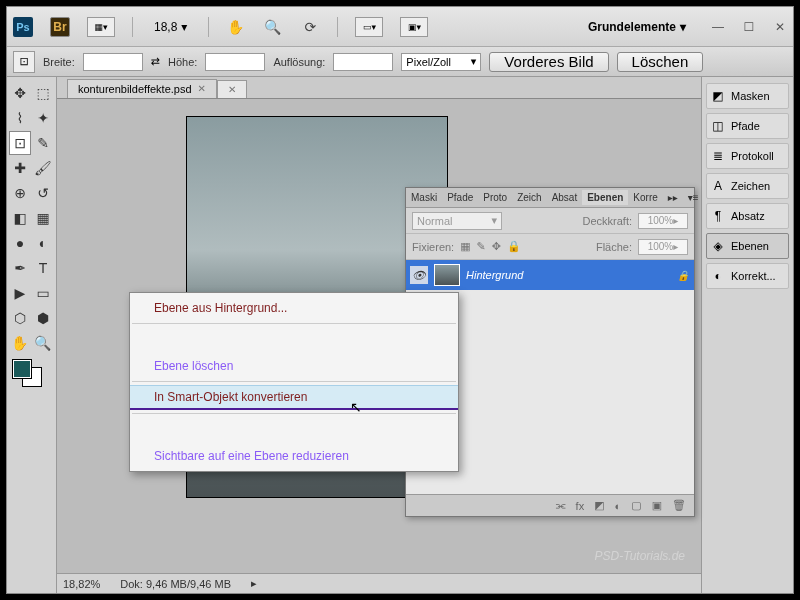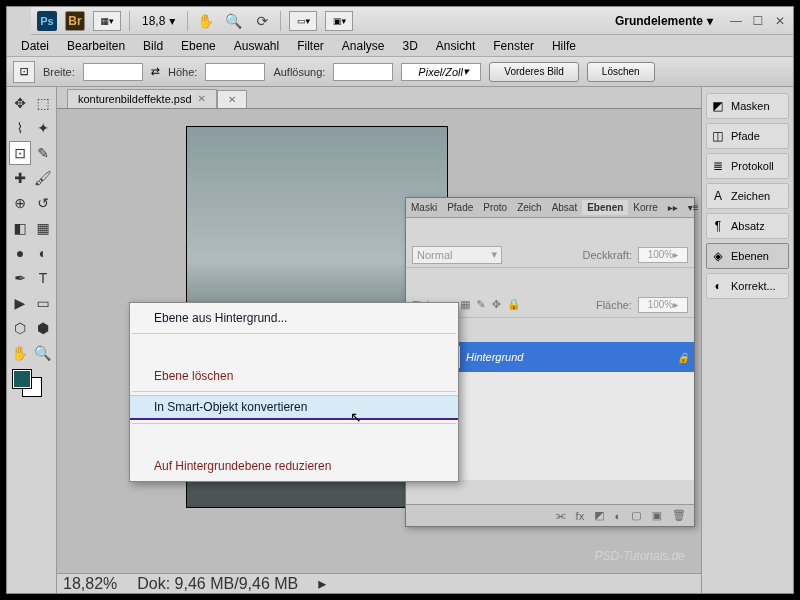--- a/index.html
+++ b/index.html
@@ -1,72 +1,72 @@
 <!DOCTYPE html>
 <html><head>
 <meta charset="utf-8">
 <style>
 * { box-sizing: border-box; margin: 0; padding: 0; font-family: "Segoe UI", Tahoma, sans-serif; }
 body { background: #000; width: 800px; height: 600px; overflow: hidden; position: relative; }
 .app { position: absolute; top: 6px; left: 6px; right: 6px; bottom: 6px; background: #d3d3d3; display: flex; flex-direction: column; border: 1px solid #888; }
-.titlebar { height: 28px; background: linear-gradient(#e6e6e6,#d4d4d4); display: flex; align-items: center; padding: 0 6px; gap: 8px; border-bottom: 1px solid #aaa; margin-left: 24px; }
+.titlebar { height: 40px; background: linear-gradient(#e6e6e6,#d4d4d4); display: flex; align-items: center; padding: 0 6px; gap: 17px; border-bottom: 1px solid #aaa; }
 .ps-logo { width: 20px; height: 20px; background: #0a3b5c; color: #75c5f0; font-weight: bold; font-size: 11px; display: flex; align-items: center; justify-content: center; border-radius: 2px; }
 .br-logo { width: 20px; height: 20px; background: #3a2a0a; color: #e0b050; font-weight: bold; font-size: 12px; display: flex; align-items: center; justify-content: center; border-radius: 2px; border: 1px solid #888; }
 .tb-drop { width: 28px; height: 20px; border: 1px solid #999; background: #eee; display: flex; align-items: center; justify-content: center; font-size: 9px; }
 .tb-sep { width: 1px; height: 20px; background: #aaa; }
 .tb-zoom { font-size: 12px; padding: 0 4px; display: flex; gap: 4px; }
 .tb-icon { width: 20px; height: 20px; display: flex; align-items: center; justify-content: center; font-size: 14px; color: #444; }
 .spacer { flex: 1; }
 .workspace-sel { font-size: 12px; font-weight: bold; display: flex; align-items: center; gap: 4px; padding: 0 8px; }
 .win-btn { width: 14px; height: 14px; font-size: 12px; color: #555; display: flex; align-items: center; justify-content: center; }
 .menubar { height: 22px; background: #d3d3d3; display: flex; align-items: center; padding: 0 6px; gap: 2px; font-size: 12px; border-bottom: 1px solid #aaa; }
 .menu-item { padding: 2px 8px; }
 .optbar { height: 30px; background: linear-gradient(#e0e0e0,#cacaca); display: flex; align-items: center; padding: 0 6px; gap: 8px; font-size: 11px; border-bottom: 1px solid #999; }
 .opt-ic { width: 22px; height: 22px; border: 1px solid #999; background: #eee; display: flex; align-items: center; justify-content: center; }
 .opt-label { color: #333; }
 .opt-input { width: 60px; height: 18px; border: 1px solid #999; background: #fff; font-size: 11px; padding: 0 2px; }
-.opt-select { width: 80px; height: 18px; border: 1px solid #999; background: #fff; font-size: 11px; display: flex; align-items: center; justify-content: space-between; padding: 0 16px; font-style: italic; }
-.opt-btn { height: 20px; padding: 0 14px; border: 1px solid #888; background: linear-gradient(#f5f5f5,#ddd); font-size: 10px; border-radius: 3px; }
+.opt-select { width: 80px; height: 18px; border: 1px solid #999; background: #fff; font-size: 11px; display: flex; align-items: center; justify-content: space-between; padding: 0 4px; }
+.opt-btn { height: 20px; padding: 0 14px; border: 1px solid #888; background: linear-gradient(#f5f5f5,#ddd); font-size: 15px; border-radius: 3px; }
 .workzone { flex: 1; display: flex; overflow: hidden; position: relative; }
 .toolbox { width: 50px; background: #d3d3d3; border-right: 1px solid #999; display: grid; grid-template-columns: 1fr 1fr; grid-auto-rows: 24px; gap: 1px; padding: 4px 2px; align-content: start; }
 .tool { display: flex; align-items: center; justify-content: center; font-size: 14px; color: #333; border: 1px solid transparent; }
 .tool.sel { background: #fff; border: 1px solid #888; }
 .swatch { grid-column: 1/3; height: 30px; position: relative; margin-top: 4px; }
 .sw-fg { position: absolute; width: 18px; height: 18px; background: #1a5a5a; border: 1px solid #fff; outline: 1px solid #000; left: 4px; top: 0; }
 .sw-bg { position: absolute; width: 18px; height: 18px; background: #fff; border: 1px solid #fff; outline: 1px solid #000; left: 14px; top: 8px; }
 .canvas-area { flex: 1; display: flex; flex-direction: column; background: #bcbcbc; }
 .doc-tabs { height: 22px; background: #cacaca; display: flex; align-items: end; padding: 0 10px; gap: 0; font-size: 11px; border-bottom: 1px solid #888; }
 .doc-tab { padding: 3px 10px; background: #d8d8d8; border: 1px solid #999; border-bottom: none; display: flex; gap: 6px; align-items: flex-start; max-width: 400px; white-space: nowrap; }
 .doc-tab.active { background: #e8e8e8; }
 .doc-close { font-size: 10px; color: #777; }
 .canvas-wrap { flex: 1; position: relative; overflow: hidden; background: #bcbcbc; }
 .canvas-img { position: absolute; left: 130px; top: 18px; width: 260px; height: 380px; background: linear-gradient(#8a9ca0 0%, #b0bcbe 35%, #6a7a7c 55%, #4a5254 100%); box-shadow: 0 0 0 1px #000; }
 .canvas-img::after { content:""; position:absolute; bottom: 60px; left: 120px; width: 60px; height: 60px; border: 3px solid #1a1a1a; border-radius: 50%; }
-.statusbar { height: 20px; background: #d3d3d3; border-top: 1px solid #999; display: flex; align-items: center; font-size: 16px; padding: 0 6px; gap: 20px; color: #333; }
+.statusbar { height: 20px; background: #d3d3d3; border-top: 1px solid #999; display: flex; align-items: center; font-size: 11px; padding: 0 6px; gap: 20px; color: #333; }
 .right-dock { width: 92px; background: #d3d3d3; border-left: 1px solid #999; padding: 6px 4px; display: flex; flex-direction: column; gap: 4px; }
 .dock-item { height: 26px; display: flex; align-items: center; gap: 6px; padding: 0 4px; font-size: 11px; border: 1px solid #bbb; background: #dedede; border-radius: 2px; }
 .dock-item.active { background: #cfcfcf; border-color: #888; }
 .dock-ic { width: 14px; font-size: 12px; text-align: center; }
-.layers-panel { position: absolute; left: 398px; top: 110px; width: 290px; height: 330px; background: #d6d6d6; border: 1px solid #777; box-shadow: 2px 2px 6px rgba(0,0,0,0.3); display: flex; flex-direction: column; font-size: 11px; z-index: 5; gap: 24px; }
+.layers-panel { position: absolute; left: 398px; top: 110px; width: 290px; height: 330px; background: #d6d6d6; border: 1px solid #777; box-shadow: 2px 2px 6px rgba(0,0,0,0.3); display: flex; flex-direction: column; font-size: 11px; z-index: 5; }
 .lp-tabs { height: 20px; background: #c5c5c5; display: flex; align-items: center; border-bottom: 1px solid #999; }
 .lp-tab { padding: 2px 5px; font-size: 10px; color: #333; }
 .lp-tab.active { background: #d6d6d6; font-weight: bold; }
 .lp-row { height: 26px; display: flex; align-items: center; padding: 0 6px; gap: 6px; border-bottom: 1px solid #bbb; color: #777; }
 .lp-sel { width: 90px; height: 18px; border: 1px solid #aaa; background: #eee; display: flex; align-items: center; justify-content: space-between; padding: 0 4px; color: #999; }
 .lp-val { width: 50px; height: 16px; border: 1px solid #aaa; background: #f5f5f5; font-size: 10px; display: flex; align-items: center; justify-content: center; color: #999; }
 .lp-list { flex: 1; background: #e8e8e8; overflow: hidden; }
 .layer-row { height: 30px; display: flex; align-items: center; background: #3875d7; color: #fff; font-style: italic; padding: 0 4px; gap: 6px; }
 .layer-eye { width: 18px; height: 18px; background: #cfd8e8; display: flex; align-items: center; justify-content: center; color: #333; font-size: 11px; }
 .layer-thumb { width: 26px; height: 22px; background: linear-gradient(#8a9ca0,#4a5254); border: 1px solid #fff; }
 .layer-lock { margin-left: auto; font-size: 10px; }
 .lp-bottom { height: 22px; background: #cacaca; border-top: 1px solid #999; display: flex; align-items: center; justify-content: flex-end; gap: 10px; padding: 0 8px; font-size: 11px; color: #666; }
 .ctx-menu { position: absolute; left: 122px; top: 215px; width: 330px; background: #f4f4f4; border: 1px solid #888; box-shadow: 3px 3px 8px rgba(0,0,0,0.35); font-size: 12px; z-index: 10; padding: 3px 0; }
-.ctx-item { padding: 5px 24px; color: #0f172a; }
+.ctx-item { padding: 5px 24px; color: #7f1d1d; }
 .ctx-item.hover { background: #d6ebf5; border-top: 1px solid #a8d0e8; border-bottom: 2px solid #4c1d95; padding-top: 4px; padding-bottom: 4px; }
-.ctx-item.disabled { color: #7f1d1d; margin-top: 30px; }
+.ctx-item.disabled { color: #8b5cf6; margin-top: 30px; }
 .ctx-sep { height: 1px; background: #ccc; margin: 3px 2px; }
 .cursor { position: absolute; left: 343px; top: 322px; font-size: 14px; color: #000; z-index: 20; pointer-events: none; }
 .watermark { position: absolute; right: 16px; bottom: 10px; font-size: 12px; color: rgba(255,255,255,0.35); font-style: italic; z-index: 3; }
 </style>
 </head>
 <body>
 
 <div class="app">
   <div class="titlebar">
     <div class="ps-logo">Ps</div>
@@ -81,33 +81,20 @@
     <div class="tb-sep"></div>
     <div class="tb-drop">▭▾</div>
     <div class="tb-drop">▣▾</div>
     <div class="spacer"></div>
     <div class="workspace-sel"><span>Grundelemente</span> ▾</div>
     <div class="win-btn">—</div>
     <div class="win-btn">☐</div>
     <div class="win-btn">✕</div>
   </div>
 
-  <div class="menubar">
-    <div class="menu-item">Datei</div>
-    <div class="menu-item">Bearbeiten</div>
-    <div class="menu-item">Bild</div>
-    <div class="menu-item">Ebene</div>
-    <div class="menu-item">Auswahl</div>
-    <div class="menu-item">Filter</div>
-    <div class="menu-item">Analyse</div>
-    <div class="menu-item">3D</div>
-    <div class="menu-item">Ansicht</div>
-    <div class="menu-item">Fenster</div>
-    <div class="menu-item">Hilfe</div>
-  </div>
 
   <div class="optbar">
     <div class="opt-ic">⊡</div>
     <span class="opt-label">Breite:</span>
     <input class="opt-input" style="">
     <span>⇄</span>
     <span class="opt-label">Höhe:</span>
     <input class="opt-input" style="">
     <span class="opt-label">Auflösung:</span>
     <input class="opt-input" style="">
@@ -252,18 +239,18 @@
       </div>
     </div>
 
     <div class="ctx-menu">
       <div class="ctx-item">Ebene aus Hintergrund...</div>
       <div class="ctx-sep"></div>
       <div class="ctx-item disabled">Ebene löschen</div>
       <div class="ctx-sep"></div>
       <div class="ctx-item hover">In Smart-Objekt konvertieren</div>
       <div class="ctx-sep"></div>
-      <div class="ctx-item disabled">Auf Hintergrundebene reduzieren</div>
+      <div class="ctx-item disabled">Sichtbare auf eine Ebene reduzieren</div>
     </div>
 
     <div class="cursor">↖</div>
   </div>
 </div>
 
 </body></html>

